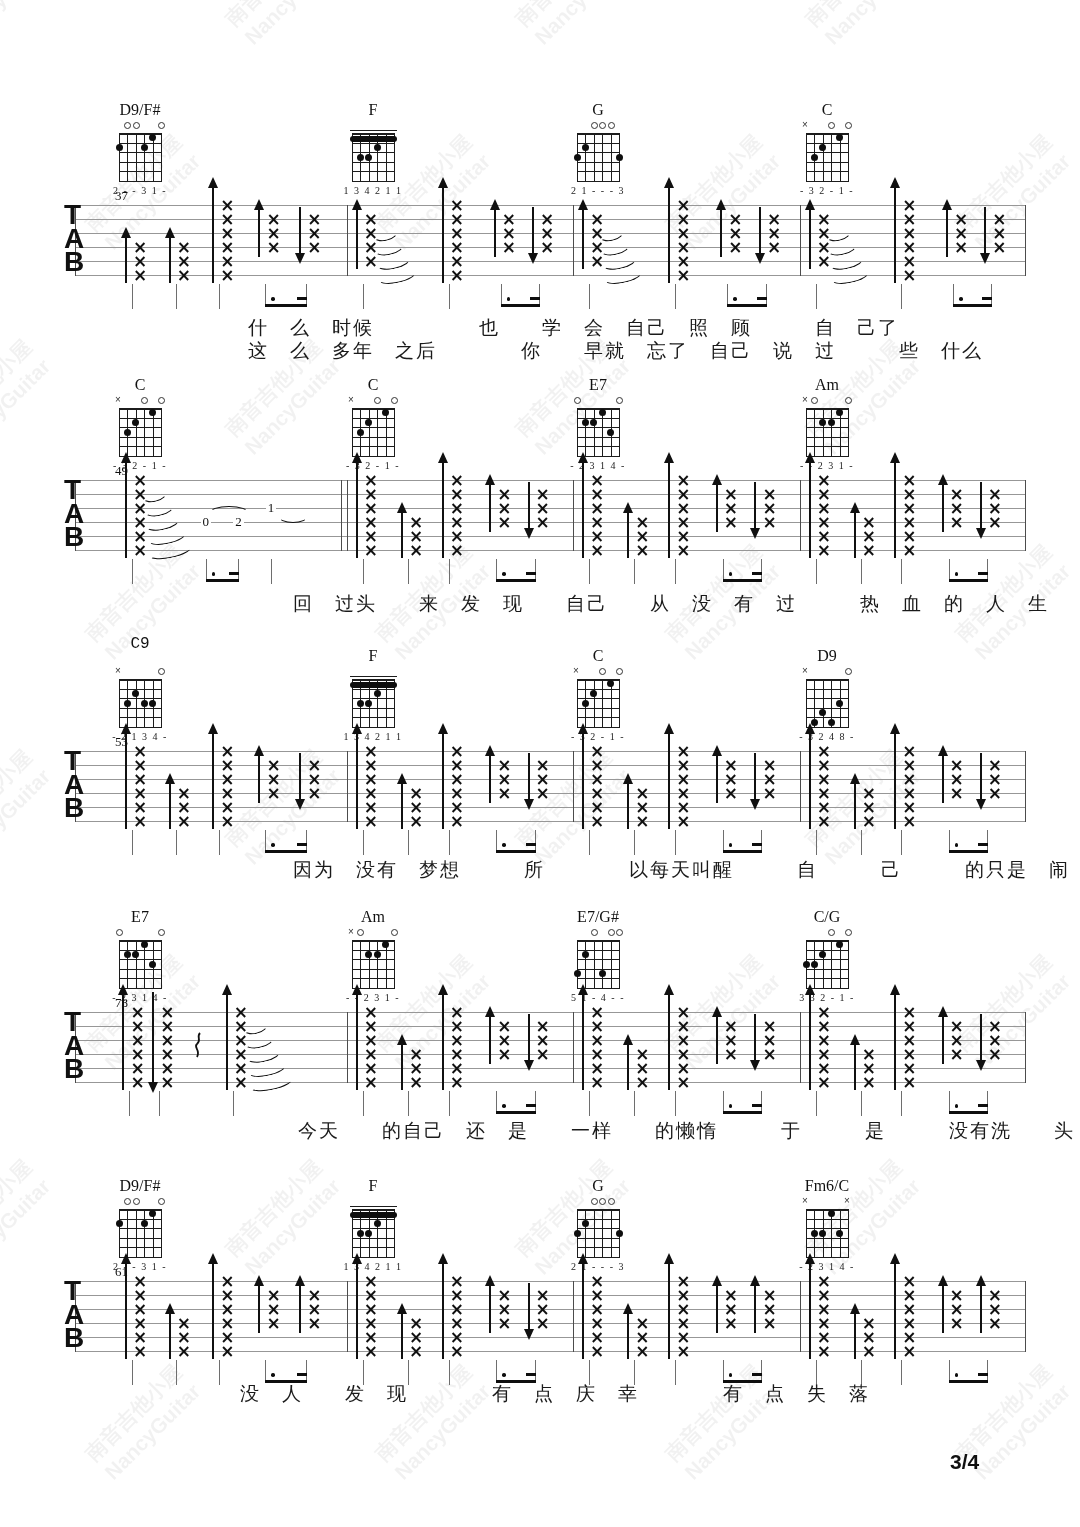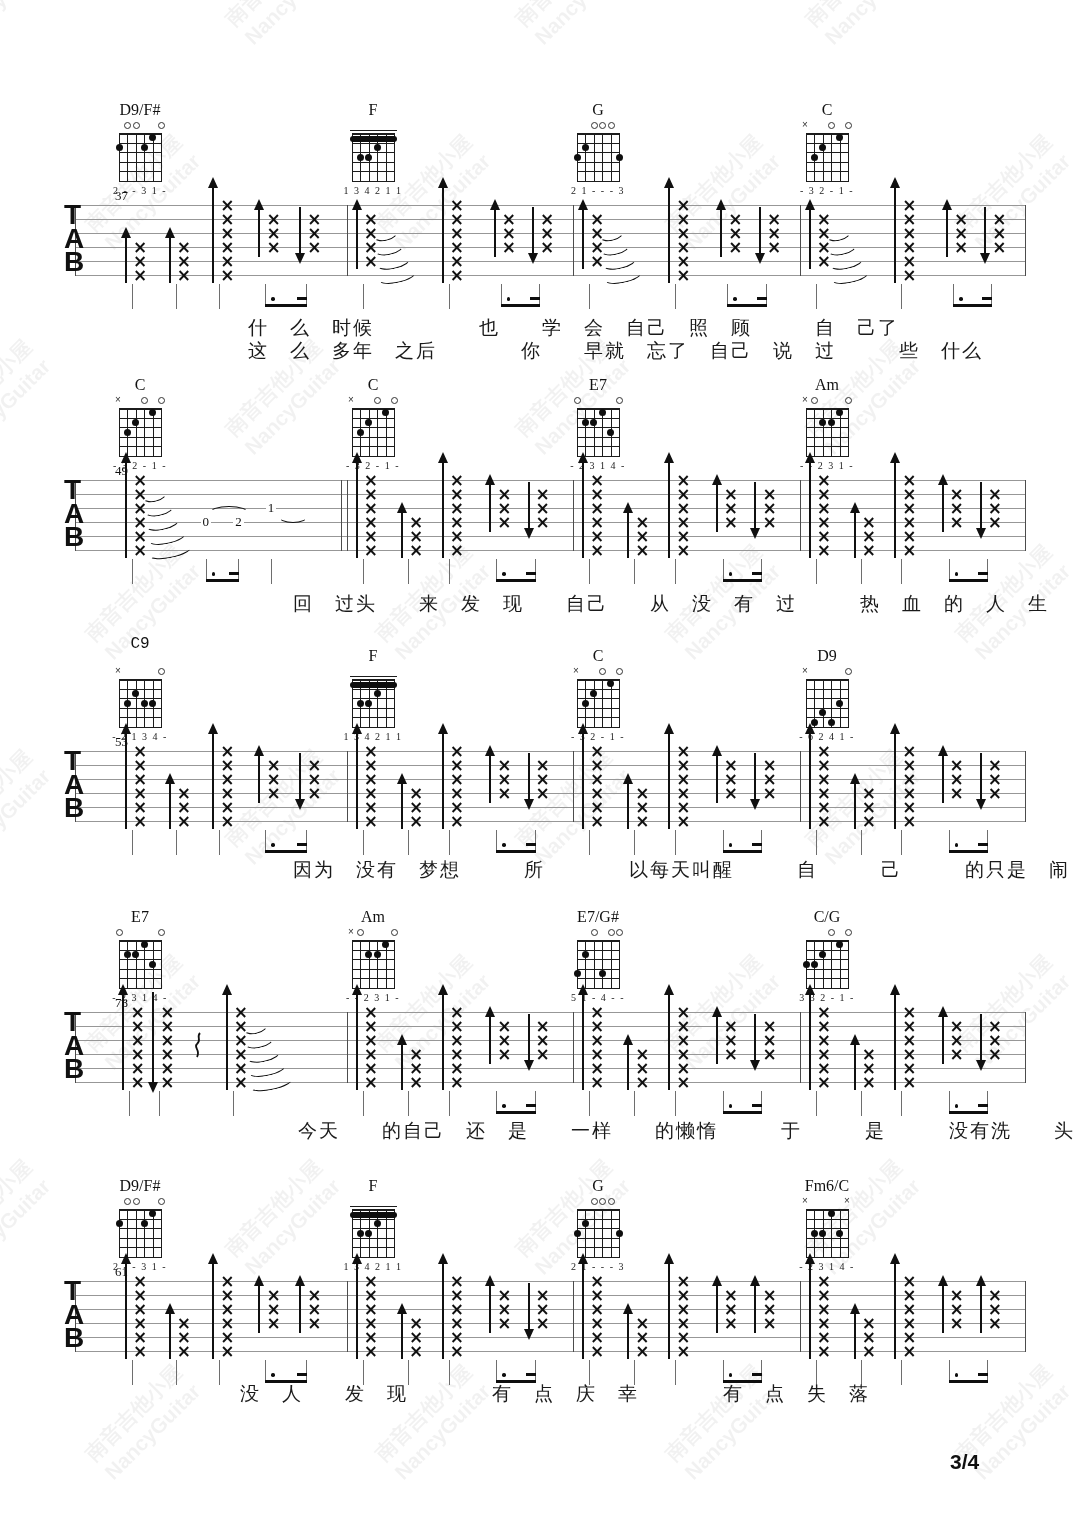--- a/index.html
+++ b/index.html
@@ -843,21 +843,21 @@
         <div class="gridline" style="left: 806px; top: 679px; width: 1px; height: 49px;"></div>
         <div class="gridline" style="left: 814.4px; top: 679px; width: 1px; height: 49px;"></div>
         <div class="gridline" style="left: 822.8px; top: 679px; width: 1px; height: 49px;"></div>
         <div class="gridline" style="left: 831.2px; top: 679px; width: 1px; height: 49px;"></div>
         <div class="gridline" style="left: 839.6px; top: 679px; width: 1px; height: 49px;"></div>
         <div class="gridline" style="left: 848px; top: 679px; width: 1px; height: 49px;"></div>
         <div class="dot" style="left: 810.9px; top: 718.7px;"></div>
         <div class="dot" style="left: 819.3px; top: 709.1px;"></div>
         <div class="dot" style="left: 827.7px; top: 718.7px;"></div>
         <div class="dot" style="left: 836.1px; top: 699.5px;"></div>
-        <div class="fingering" style="left: 782px; top: 731px;">- 6 2 4 1 -</div>
+        <div class="fingering" style="left: 782px; top: 731px;">- 3 2 4 8 -</div>
       </div>
       <div style="left: 0px; top: 0px; width: 0px; height: 0px;">
         <div class="xmark" style="left: 133.12px; top: 744px;">×</div>
         <div class="xmark" style="left: 133.12px; top: 758px;">×</div>
         <div class="xmark" style="left: 133.12px; top: 772px;">×</div>
         <div class="xmark" style="left: 133.12px; top: 786px;">×</div>
         <div class="xmark" style="left: 133.12px; top: 800px;">×</div>
         <div class="xmark" style="left: 133.12px; top: 814px;">×</div>
         <div class="arrow-line" style="left: 125.12px; top: 725px; width: 2px; height: 104px;"></div>
         <div class="ah-up" style="left: 121.12px; top: 723px;"></div>

